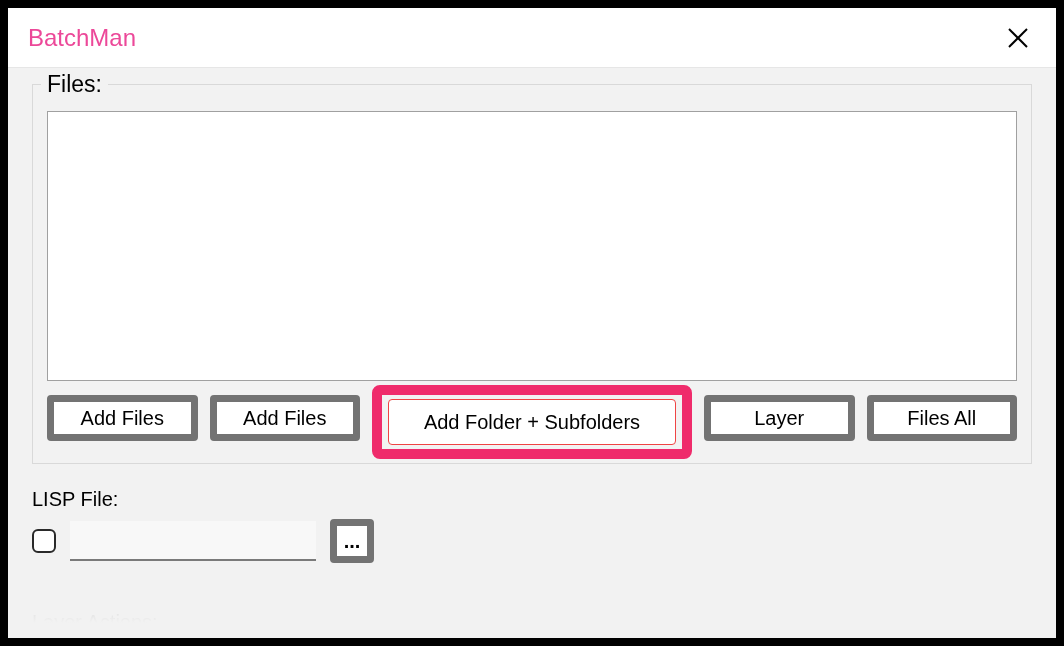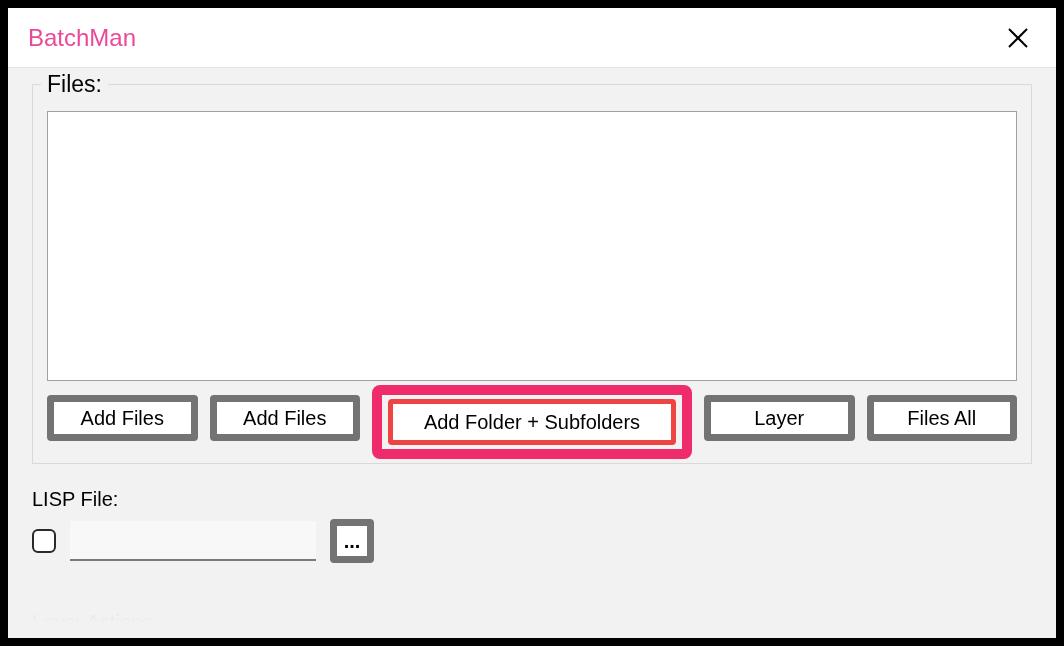--- a/index.html
+++ b/index.html
@@ -107,21 +107,21 @@
     margin: -10px 0 -10px 0;
   }
   .highlight-frame {
     border: 10px solid #ef2b6b;
     border-radius: 8px;
     padding: 4px 6px;
     display: flex;
   }
   .highlight .btn {
     width: 288px;
-    border: 5px solid #ef4444;
+    border: 1px solid #ef4444;
     padding: 0 14px;
   }
 
   .lisp-section {
     margin-top: 20px;
   }
   .lisp-label {
     font-size: 20px;
     margin-bottom: 8px;
   }

